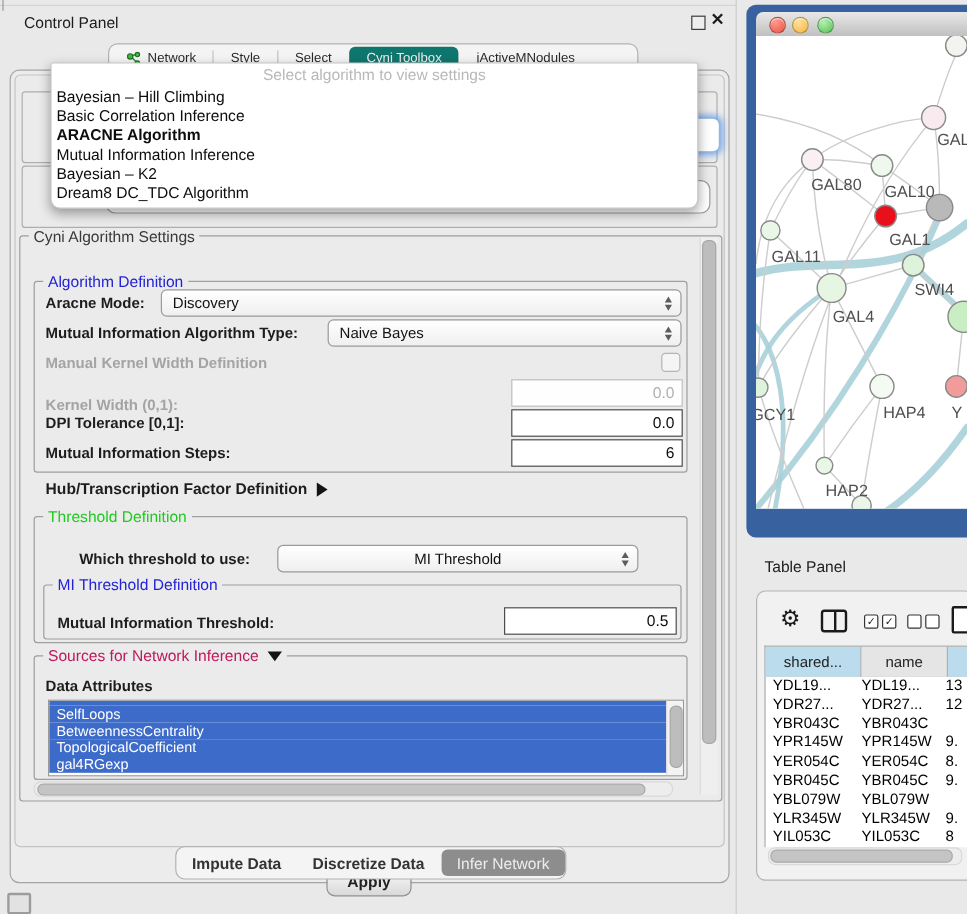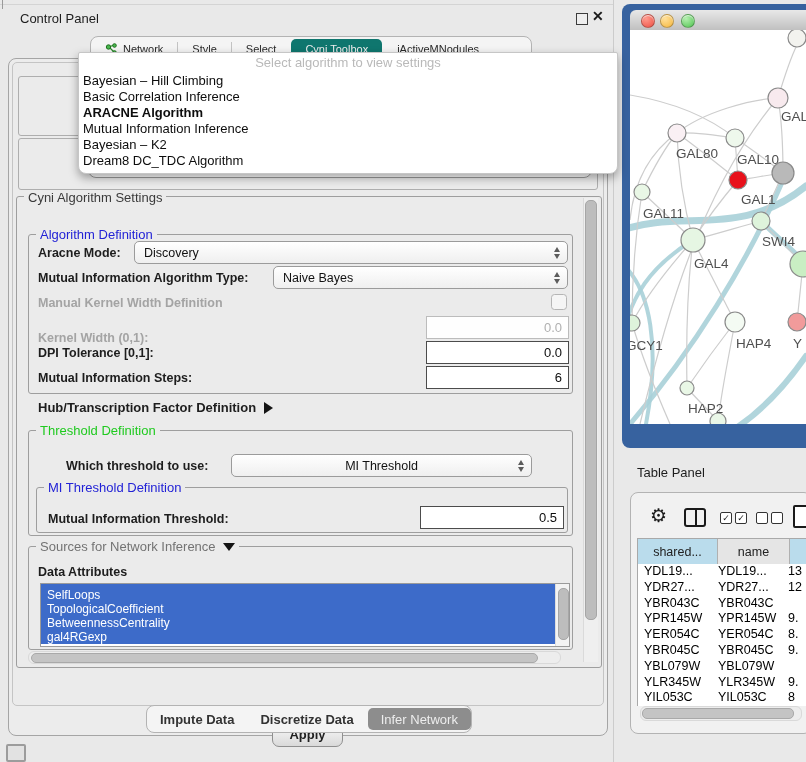--- a/index.html
+++ b/index.html
@@ -16,21 +16,21 @@
   .inner-panel{left:12px;top:62px;width:590px;height:642px;border:1px solid #c4c4c4;border-radius:5px;background:#ebebeb;}
   .splitter{left:613px;top:0;width:1px;height:762px;background:#cccccc;}
   
   .tabbar{left:90px;top:36px;width:440px;height:24px;background:#f4f4f4;border:1px solid #b3b3b3;border-radius:8px;
           display:flex;align-items:center;font-size:11px;color:#2a2a2a;z-index:5;}
   .tab{padding:0 14px;display:flex;align-items:center;gap:5px;height:100%;white-space:nowrap;}
   .tab-div{width:1px;height:15px;background:#c3c3c3;}
   .tab.selected{background:#0f766e;color:#ededed;border-radius:5px;height:20px;margin:0 1px;}
   
   .dropdown{left:42px;top:52px;width:538px;height:120px;background:#fff;border:1px solid #c6c6c6;
-            border-radius:2px 2px 8px 8px;box-shadow:0 4px 10px rgba(0,0,0,.35);z-index:50;margin-left:36px;}
+            border-radius:2px 2px 8px 8px;box-shadow:0 4px 10px rgba(0,0,0,.35);z-index:50;}
   .dd-ph{height:20px;line-height:20px;text-align:center;color:#b9b9b9;font-size:13px;}
   .dd-item{height:16px;line-height:16px;padding-left:4px;font-size:13px;color:#0d0d0d;}
   .dd-selected{font-weight:bold;}
   
   .hbox{border:1px solid #aeaeae;border-radius:3px;background:#ebebeb;}
   .combo-frag{left:558px;top:98px;width:40px;height:27px;background:#fff;border:1px solid #8fb6e4;border-radius:6px;
               box-shadow:0 0 5px 2px rgba(90,150,230,.75);}
   .field-frag{left:88px;top:150px;width:502px;height:26px;background:#fff;border:1px solid #9b9b9b;border-radius:8px;}
   
   .gbox{border:1px solid #9e9e9e;border-radius:3px;}
@@ -210,32 +210,32 @@
         <span class="tri-dn"></span>
       </span>
   </div>
 
   <div class="abs gbox" style="left:36px;top:487px;width:530px;height:44px;"></div>
   <div class="glabel" style="left:44px;top:480px;color:var(--lblblue,#2222d6);">MI Threshold Definition</div>
   <div class="lbl" style="left:48px;top:512px;">Mutual Information Threshold:</div>
   <div class="tfield" style="left:420px;top:506px;width:130px;height:21px;">0.5</div>
 
   <div class="abs gbox" style="left:28px;top:546px;width:543px;height:102px;"></div>
-  <div class="glabel" style="left:36px;top:539px;color:#737373;display:flex;align-items:center;gap:7px;">
+  <div class="glabel" style="left:36px;top:539px;color:#be185d;display:flex;align-items:center;gap:7px;">
     <span>Sources for Network Inference</span>
     <span class="tri-down-lg"></span>
   </div>
   <div class="lbl" style="left:38px;top:565px;">Data Attributes</div>
 
   <div class="abs attrlist">
     <div class="attr-partial"></div>
     <div>
         <div class="attr-item">SelfLoops</div>
+        <div class="attr-item">BetweennessCentrality</div>
         <div class="attr-item">TopologicalCoefficient</div>
-        <div class="attr-item">BetweennessCentrality</div>
         <div class="attr-item">gal4RGexp</div>
       </div>
     <div class="attr-vtrack">
       <div class="vthumb" style="left:1.5px;top:4px;width:9px;height:50px;"></div>
     </div>
   </div>
 
   <div class="abs htrack" style="left:28px;top:651px;width:531px;height:11px;">
     <div class="hthumb" style="left:2px;top:1px;width:505px;height:8px;"></div>
   </div>

